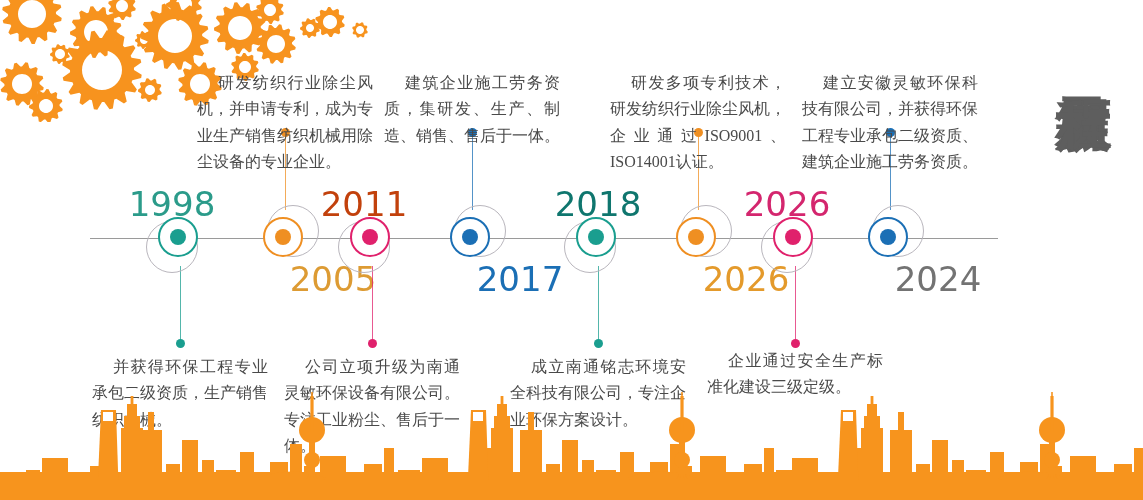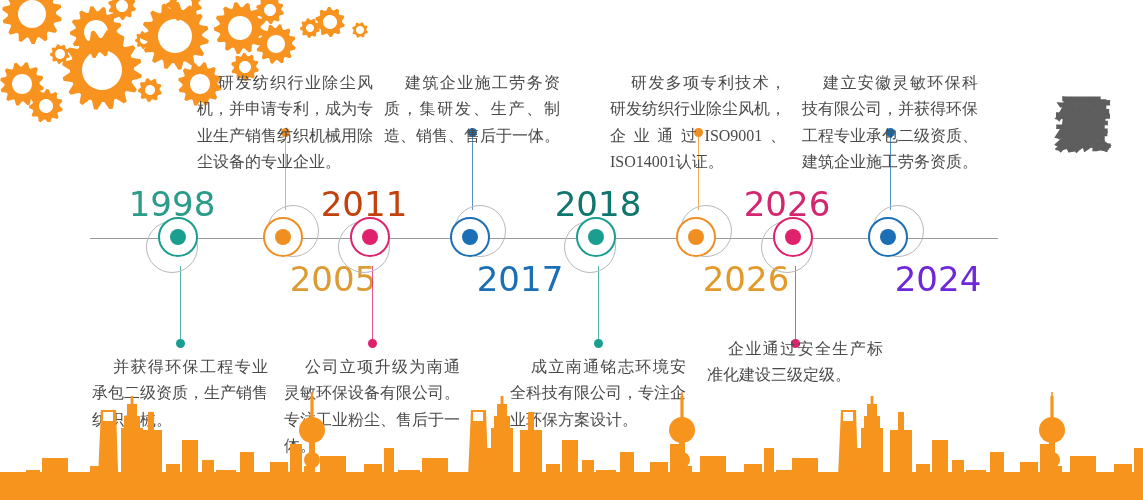--- a/index.html
+++ b/index.html
@@ -234,31 +234,31 @@
       <div class="stem down" style="color: rgb(224, 33, 108); left: 795px; height: 78px; top: 266px;">
         <span class="line"></span>
         <span class="dot"></span>
       </div>
       <div class="node" style="color: rgb(224, 33, 108); left: 795px;">
         <span class="ghost-ring" style="left: -6px; top: 10px;"></span>
         <span class="col-ring"></span>
         <span class="core"></span>
       </div>
       <div class="year above" style="color: rgb(212, 38, 110); left: 787px;">2026</div>
-      <div class="desc below" style="left: 707px; top: 336px;">企业通过安全生产标准化建设三级定级。</div>
+      <div class="desc below" style="left: 707px; top: 348px;">企业通过安全生产标准化建设三级定级。</div>
       <div class="stem up" style="color: rgb(27, 111, 181); left: 890px; height: 78px; top: 132px;">
         <span class="line"></span>
         <span class="dot"></span>
       </div>
       <div class="node" style="color: rgb(27, 111, 181); left: 890px;">
         <span class="ghost-ring" style="left: 10px; top: -6px;"></span>
         <span class="col-ring"></span>
         <span class="core"></span>
       </div>
-      <div class="year below" style="color: #6d28d9; left: 898px;">2024</div>
+      <div class="year below" style="color: #737373; left: 898px;">2024</div>
       <div class="desc above" style="left: 802px; top: 70px; visibility: visible;">建立安徽灵敏环保科技有限公司，并获得环保工程专业承包二级资质、建筑企业施工劳务资质。</div>
     </div>
 
   <div id="title">灵敏发展历程</div>
 
   <svg id="skyline" viewBox="0 0 1143 108" preserveAspectRatio="none" xmlns="http://www.w3.org/2000/svg">
     <g id="skylineshapes" fill="#f7941d">
         <path d="M0 80 h1143 v28 h-1143 Z"></path>
         <path d="M-6 90 h28 v30 h-28 Z"></path>
         <path d="M26 78 h14 v42 h-14 Z"></path>

